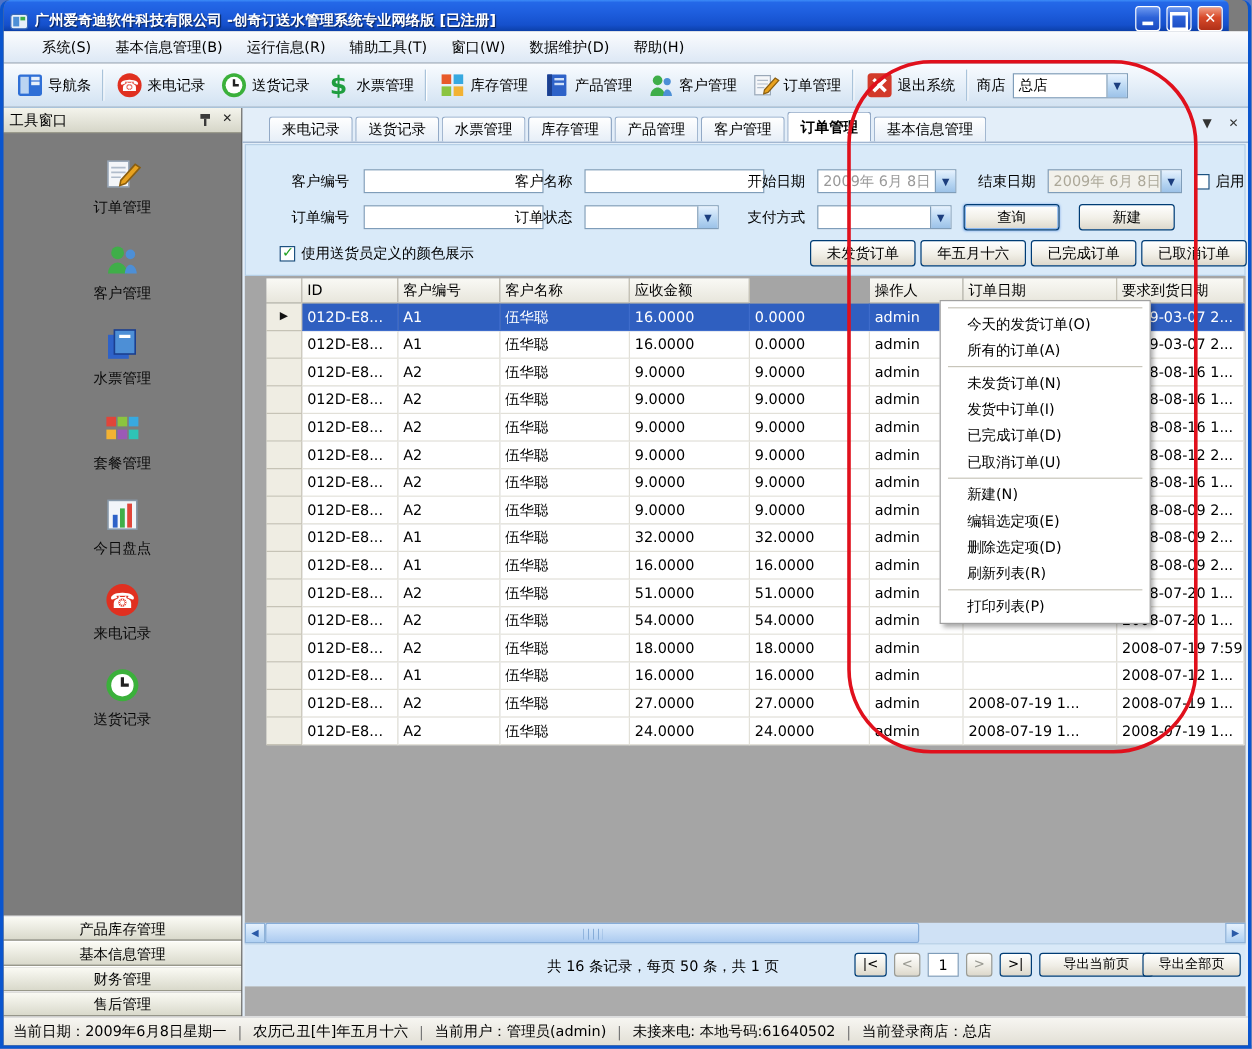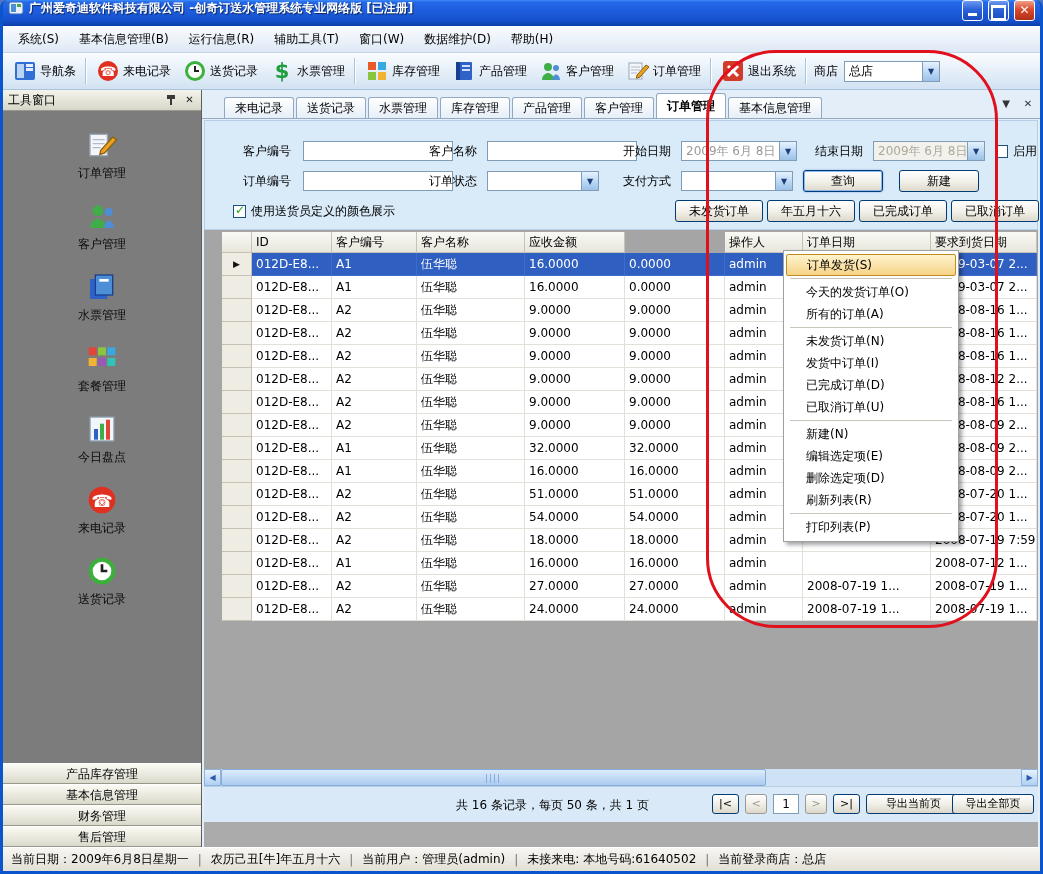--- a/index.html
+++ b/index.html
@@ -2,34 +2,34 @@
 <html><head>
 <meta charset="utf-8">
 <style>
   *{box-sizing:border-box;margin:0;padding:0}
   body{font-family:"DejaVu Sans","Liberation Sans",sans-serif;font-size:12px;color:#000;background:#4E74C8;width:1043px;height:874px;overflow:hidden}
   #win{position:relative;width:1043px;height:874px;border:3px solid #0A55CE;border-top:none;border-radius:8px 8px 0 0;background:#7C7C7C;overflow:hidden}
   .icon{display:inline-block}
   .icon svg{width:100%;height:100%;display:block}
 
   
-  #titlebar{position:absolute;left:0;top:0;right:0;height:26px;border-radius:5px 5px 0 0;
+  #titlebar{position:absolute;left:0;top:0;right:16px;height:26px;border-radius:5px 5px 0 0;
     background:linear-gradient(180deg,#3C8CF8 0%,#2468E8 8%,#1E5EDE 40%,#1550CC 80%,#0C3FA8 100%);
-    display:flex;align-items:flex-start;gap:5px;padding:0 5px}
+    display:flex;align-items:flex-end;gap:5px;padding:0 5px}
   #titlebar .app-icon{width:16px;height:16px}
   .t-title{flex:1;color:#fff;font-weight:bold;text-shadow:1px 1px 1px rgba(0,0,0,.6);white-space:nowrap;overflow:hidden}
   .t-btn{width:21px;height:21px;border:1px solid #fff;border-radius:3px;color:#fff;text-align:center;flex:none}
   .t-min,.t-max{background:linear-gradient(#6D99F0,#2C62D8 45%,#1A4AC0)}
   .t-close{background:linear-gradient(#F0A088,#D84A2A 45%,#B03018);font-size:12px;line-height:18px;font-weight:bold}
   .t-min::after{content:"";display:block;margin:12px auto 0;width:9px;height:3px;background:#fff}
   .t-max::after{content:"";display:block;margin:4px auto 0;width:11px;height:10px;border:2px solid #fff;border-top-width:3px}
 
   
   #menubar{position:absolute;left:0;top:26px;right:0;height:27px;background:linear-gradient(#FBFCFE,#DDE8F5);
-    border-bottom:1px solid #C4D5E6;display:flex;align-items:center;padding:0 6px;gap:2px}
+    border-bottom:1px solid #C4D5E6;display:flex;align-items:center;padding:0 23px;gap:2px}
   .menu-item{padding:3px 9px;white-space:nowrap}
 
   
   #toolbar{position:absolute;left:0;top:53px;right:0;height:37px;background:linear-gradient(#F9FCFF,#D2E2F2);
     border-bottom:1px solid #A9C3DA;display:flex;align-items:center;padding:0 4px}
   .tb-item{display:flex;align-items:center;gap:3px;padding:2px 6px;height:30px;white-space:nowrap}
   .tb-item .icon{width:24px;height:24px}
   .tsep{width:2px;height:26px;margin:0 3px;border-left:1px solid #A9C3DA;border-right:1px solid #fff}
   .store-wrap{display:flex;align-items:center;gap:6px;margin-left:4px}
   .combo{display:flex;align-items:stretch;width:96px;height:21px;background:#fff;border:1px solid #7F9DB9}
@@ -629,21 +629,20 @@
       <span>农历己丑[牛]年五月十六</span>
       <span class="st-sep">|</span>
       <span>当前用户：管理员(admin)</span>
       <span class="st-sep">|</span>
       <span>未接来电: 本地号码:61640502</span>
       <span class="st-sep">|</span>
       <span>当前登录商店：总店</span>
     </div>
 
   <div id="ctx">
-      <div class="mi hl">订单发货(S)</div>
       <div class="msep"></div>
       <div class="mi">今天的发货订单(O)</div>
       <div class="mi">所有的订单(A)</div>
       <div class="msep"></div>
       <div class="mi">未发货订单(N)</div>
       <div class="mi">发货中订单(I)</div>
       <div class="mi">已完成订单(D)</div>
       <div class="mi">已取消订单(U)</div>
       <div class="msep"></div>
       <div class="mi">新建(N)</div>

